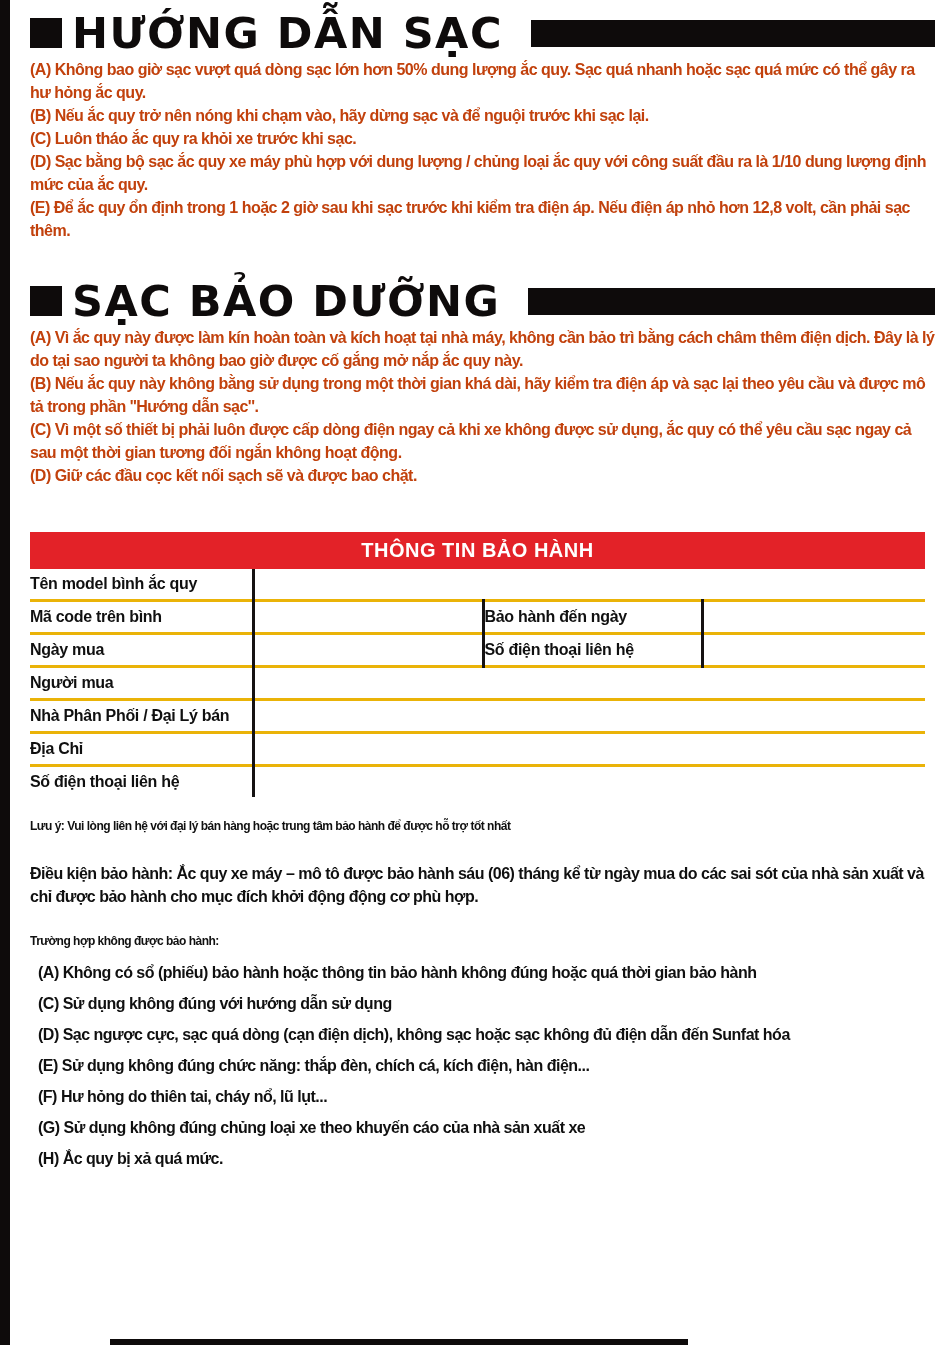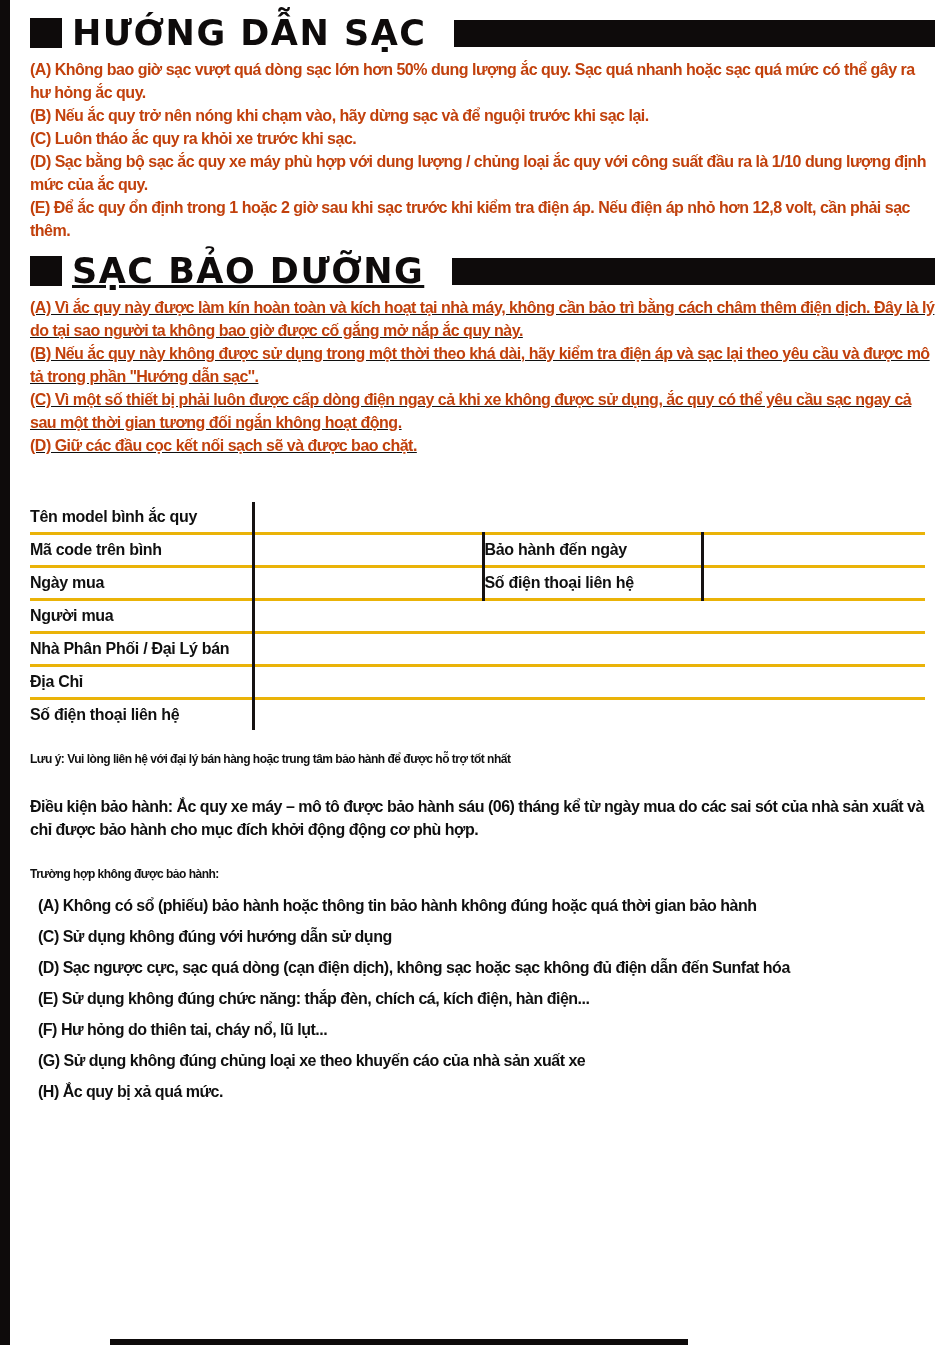--- a/index.html
+++ b/index.html
@@ -29,38 +29,38 @@
   
   .section-header{
     display:flex;align-items:center;height:34px;margin-bottom:8px;
   }
   .marker-square{
     width:32px;height:30px;background:#0e0b0b;flex:0 0 auto;
   }
   .section-title{
     font-family:"DejaVu Sans","Liberation Sans",sans-serif;
     font-weight:bold;
-    font-size:35px;line-height:40px;
+    font-size:43px;line-height:40px;
     letter-spacing:1.5px;
     white-space:nowrap;
     margin:0 28px 0 10px;
     color:#0e0b0b;
   }
   .section-bar{
     flex:1 1 auto;height:27px;background:#0e0b0b;
   }
   
   .para-block p.line{
     margin:0;
     font-size:16px;line-height:23px;
     font-weight:bold;letter-spacing:-0.5px;
     color:#c2410c;
   }
   .section-block{margin-bottom:0;}
-  .section-block + .section-block{margin-top:12px;text-decoration:underline;}
+  .section-block + .section-block{margin-top:42px;}
   
   .warranty-wrap{margin-top:45px;width:895px;}
   .warranty-header{
     height:37px;background:#e32228;
     display:flex;align-items:center;justify-content:center;
   }
   .warranty-header span{
     color:#ffffff;font-weight:bold;font-size:20px;letter-spacing:0.5px;
   }
   table.warranty{
@@ -116,27 +116,30 @@
     </div>
 
     <div class="section-block">
       <div class="section-header">
         <div class="marker-square"></div>
         <h1 class="section-title">SẠC BẢO DƯỠNG</h1>
         <div class="section-bar"></div>
       </div>
       <div class="para-block">
           <p class="line">(A) Vì ắc quy này được làm kín hoàn toàn và kích hoạt tại nhà máy, không cần bảo trì bằng cách châm thêm điện dịch.  Đây là lý do tại sao người ta không bao giờ được cố gắng mở nắp ắc quy này.</p>
-          <p class="line">(B) Nếu ắc quy này không được sử dụng trong một thời theo khá dài, hãy kiểm tra điện áp và sạc lại theo yêu cầu và được mô tả trong phần ''Hướng dẫn sạc''.</p>
+          <p class="line">(B) Nếu ắc quy này không bằng sử dụng trong một thời gian khá dài, hãy kiểm tra điện áp và sạc lại theo yêu cầu và được mô tả trong phần ''Hướng dẫn sạc''.</p>
           <p class="line">(C) Vì một số thiết bị phải luôn được cấp dòng điện ngay cả khi xe không được sử dụng, ắc quy có thể yêu cầu sạc ngay cả sau một thời gian tương đối ngắn không hoạt động.</p>
           <p class="line">(D) Giữ các đầu cọc kết nối sạch sẽ và được bao chặt.</p>
         </div>
     </div>
 
     <div class="warranty-wrap">
+      <div class="warranty-header">
+        <span>THÔNG TIN BẢO HÀNH</span>
+      </div>
       <table class="warranty">
         <colgroup>
           <col style="width:223px">
             <col style="width:230px">
             <col style="width:219px">
             <col style="width:223px">
         </colgroup>
         <tbody>
             <tr>
               <td class="lbl">Tên model bình ắc quy</td>

